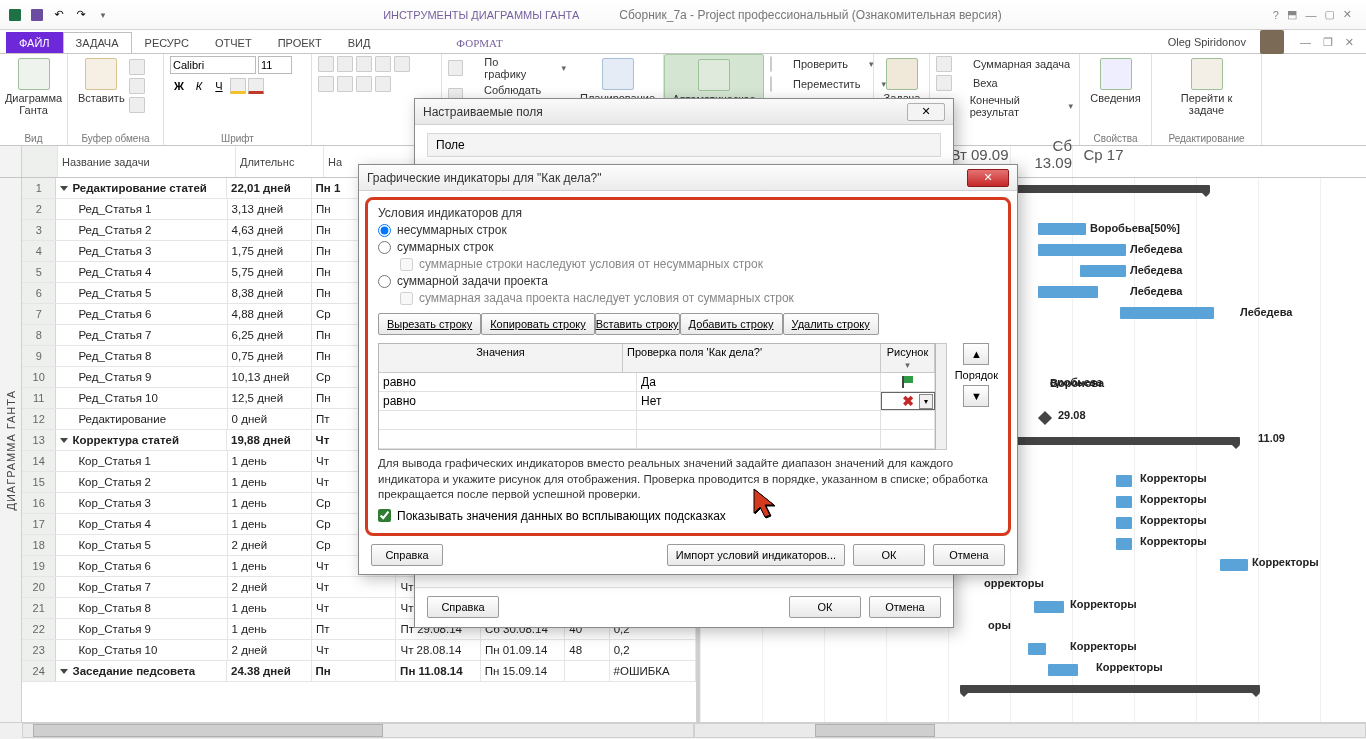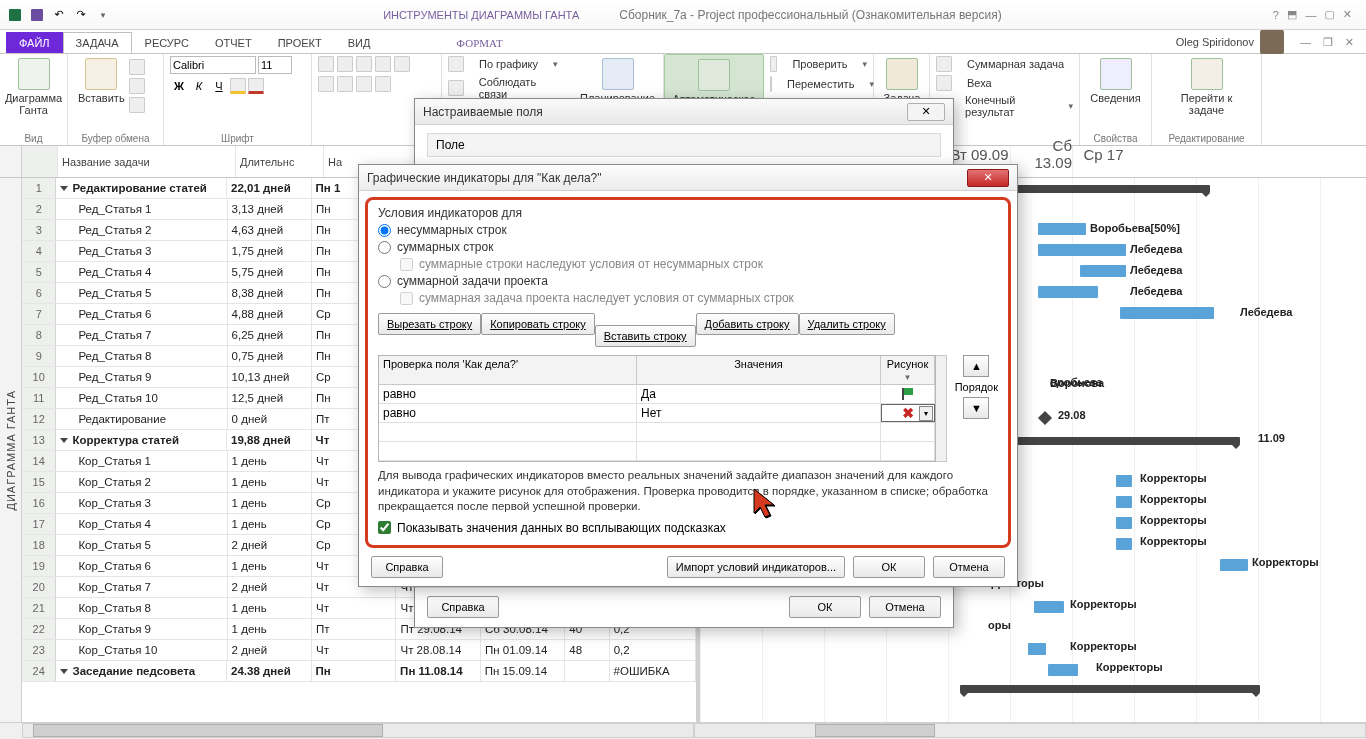--- a/index.html
+++ b/index.html
@@ -7,21 +7,21 @@
 
 
 .titlebar { height: 30px; background: linear-gradient(#fff,#f8f8f8); display: flex; align-items: center; padding: 0 6px; border-bottom: 1px solid #d4d4d4; }
 .titlebar .qat { display: flex; gap: 4px; align-items: center; }
 .titlebar .qat-icon { width: 18px; height: 18px; display:flex; align-items:center; justify-content:center; }
 .qat-square { width: 12px; height: 12px; background:#1e7145; border-radius:1px; }
 .qat-save { width:12px; height:12px; background:#6a4da0; border-radius:1px; }
 .titlebar .center-area { flex:1; display:flex; align-items:center; justify-content:center; gap:40px; }
 .contextual-tab-label { color:#765f9e; font-size:11px; }
 .doc-title { color:#777; font-size:12px; }
-.user-area{ display:flex; gap:6px; align-items:center; margin-right:10px; color:#444;}
+.user-area{ display:flex; gap:14px; align-items:center; margin-right:10px; color:#444;}
 .user-avatar{ width:24px; height:24px; background:#7a6a56; border-radius:2px;}
 
 
 .ribbon-tabs { height: 24px; display:flex; align-items:flex-end; border-bottom:1px solid #c6c6c6; padding-left:6px;}
 .rtab { padding: 4px 12px; color:#444; cursor:default; border:1px solid transparent; border-bottom:none;}
 .rtab.file { background:#6d28d9; color:#fff; }
 .rtab.active { border-color:#c0c0c0; background:#fff; }
 .rtab.format { color:#765f9e;font-family:Liberation Serif, serif; }
 
 
@@ -30,21 +30,21 @@
 .ribbon-group .group-label{ text-align:center; color:#777; font-size:10px; padding:1px 0; position:relative;}
 .big-btn{ display:flex; flex-direction:column; align-items:center; gap:2px; padding:2px 4px; min-width:44px;}
 .big-icon{ width:32px; height:32px; background:#eef3ee; border:1px solid #9fc199; border-radius:2px;}
 .big-icon.paste{ background:#f6efe4; border-color:#d6c490;}
 .small-row{ display:flex; gap:2px; align-items:center;}
 .small-icon{ width:16px; height:16px; background:#eee; border:1px solid #ccc; border-radius:1px;}
 .font-name-combo{ width:86px; height:18px; border:1px solid #bbb; font-size:11px; padding:0 2px; display:flex; align-items:center; background:#fff;}
 .font-size-combo{ width:34px; height:18px; border:1px solid #bbb; font-size:11px; padding:0 2px; display:flex; align-items:center; background:#fff;}
 .btn-text{ font-size:11px; color:#333;}
 .ribbon-highlight{ background:#d4e5d2; border:1px solid #a7cba2; border-radius:2px; padding:2px;}
-.link-label{ color:#333; font-size:11px; display:flex; align-items:center; gap:15px;}
+.link-label{ color:#333; font-size:11px; display:flex; align-items:center; gap:21px;}
 .chev{ color:#666; font-size:9px;}
 
 
 .timeline-header{ height:32px; border-bottom:1px solid #c6c6c6; display:flex; position:relative;}
 .th-col{ border-right:1px solid #e5e5e5; padding:2px 4px; display:flex; flex-direction:column; justify-content:center; color:#444; font-size:11px;}
 .timeline-right{ flex:1; display:flex; flex-direction:column;}
 .date-row{ display:flex; height:16px;}
 .date-cell{ flex:0 0 62px; border-left:1px solid #eee; text-align:right; font-size:15px; color:#555; display:flex; align-items:center; justify-content:center;}
 .day-row{ display:flex; height:16px; font-size:9px; color:#888;}
 .day-cell{ flex:0 0 62px; border-left:1px solid #eee; display:flex; justify-content:space-around;}
@@ -747,30 +747,30 @@
         <span>суммарной задачи проекта</span>
       </label>
     <label class="sub-check">
         <input type="checkbox" disabled="" style="">
         <span>суммарная задача проекта наследует условия от суммарных строк</span>
       </label>
 
     <div class="btn-row">
       <div class="winbtn" style="min-width:auto;padding:0 8px;">Вырезать строку</div>
       <div class="winbtn" style="min-width:auto;padding:0 8px;">Копировать строку</div>
-      <div class="winbtn" style="min-width:auto;padding:0 8px;margin-top:12px;">Вставить строку</div>
+      <div class="winbtn" style="min-width:auto;padding:0 0;">Вставить строку</div>
       <div class="winbtn" style="min-width:auto;padding:0 8px;">Добавить строку</div>
       <div class="winbtn" style="min-width:auto;padding:0 8px;">Удалить строку</div>
     </div>
 
     <div style="display:flex;">
       <div class="cond-table">
         <div class="cond-head">
+          <div class="cth val">Значения</div>
           <div class="cth test">Проверка поля 'Как дела?'</div>
-          <div class="cth val">Значения</div>
           <div class="cth pic"><span>Рисунок</span> <span class="chev">▾</span></div>
         </div>
         <div class="cond-row">
           <div class="ctd test">равно</div>
           <div class="ctd val">Да</div>
           <div class="ctd pic">
               <div class="flag-green"></div>
             </div>
         </div>
         <div class="cond-row" style="background:#fff;">

